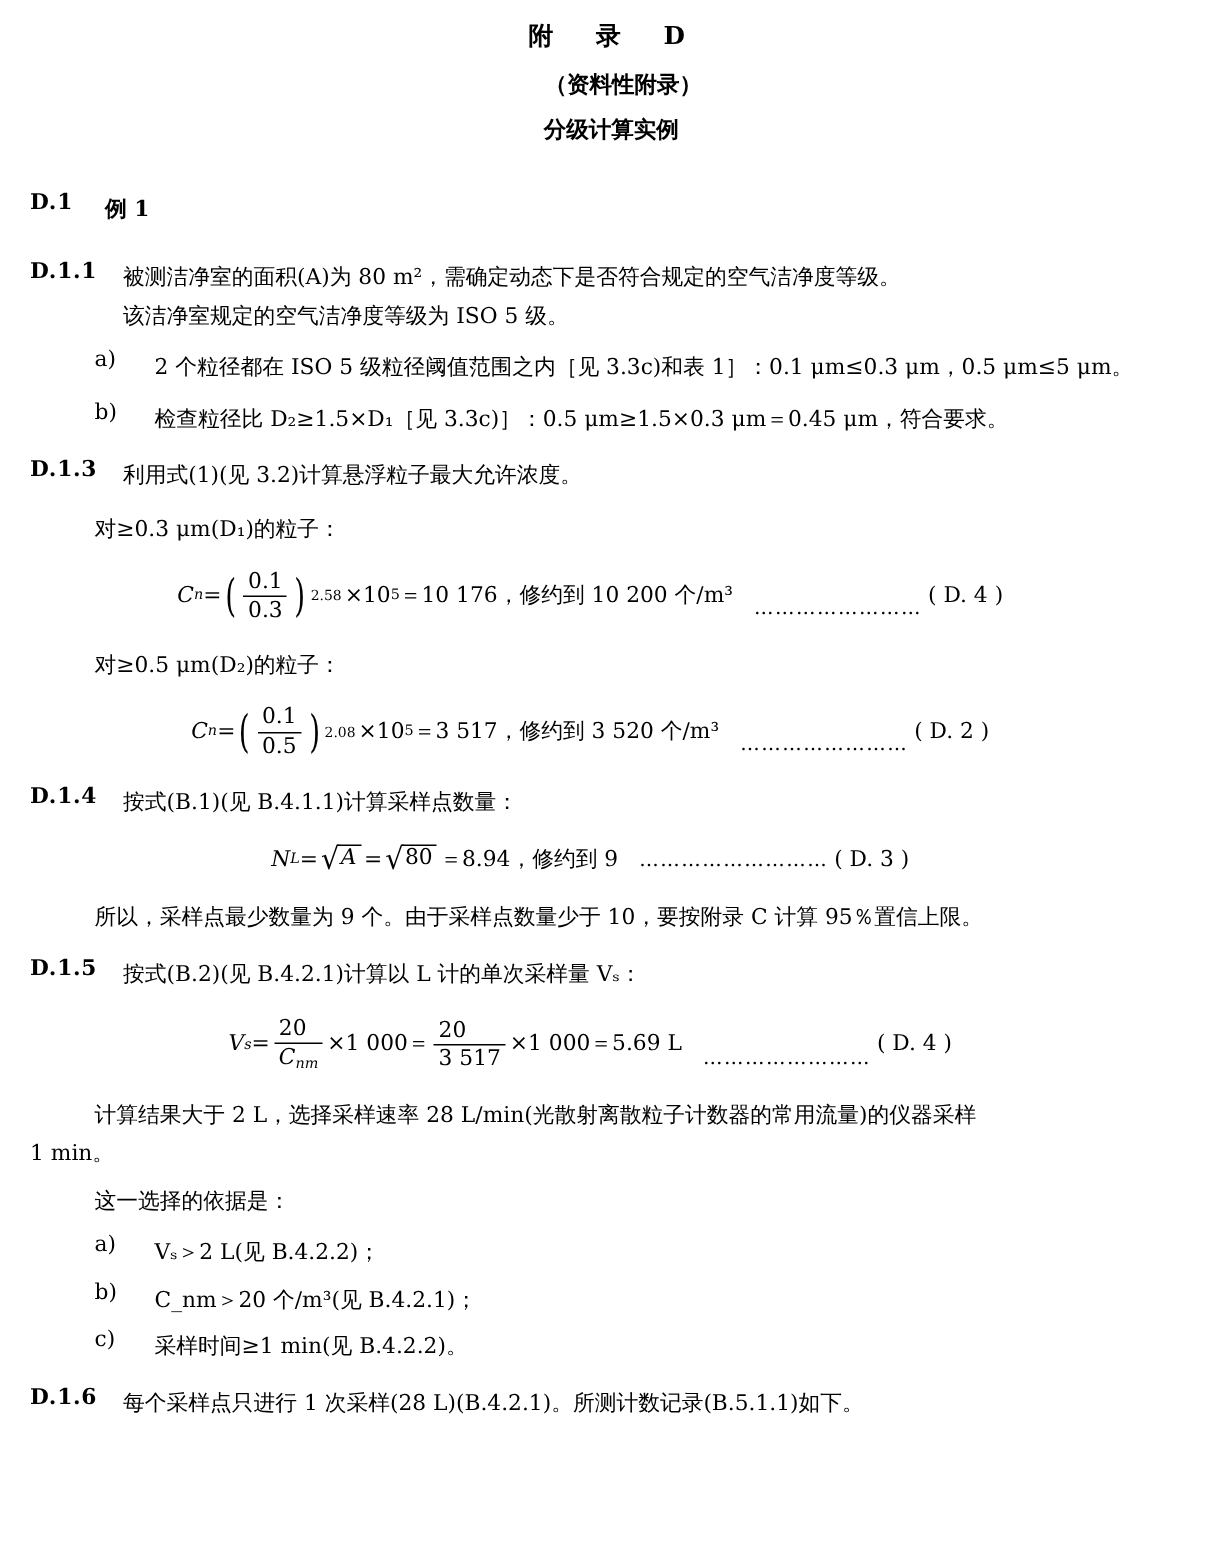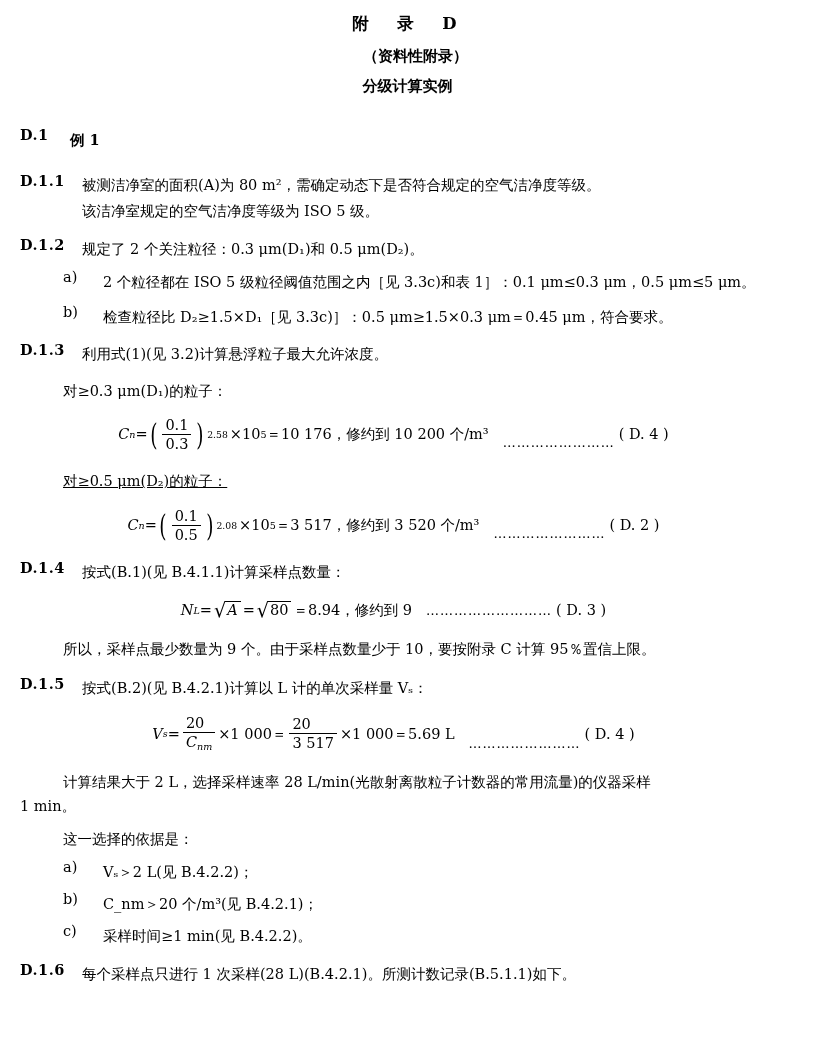--- a/index.html
+++ b/index.html
@@ -189,24 +189,20 @@
       <span class="clause-num w1">D.1</span>
       <span class="clause-txt" style="font-weight:bold;">例 1</span>
     </div>
 
     <div class="clause" style="margin-top:23px;">
       <span class="clause-num w2">D.1.1</span>
       <span class="clause-txt">被测洁净室的面积(A)为 80 m²，需确定动态下是否符合规定的空气洁净度等级。</span>
     </div>
     <div class="sub-line">该洁净室规定的空气洁净度等级为 ISO 5 级。</div>
 
-    <div class="clause" style="margin-top:14px;">
-      <span class="clause-num w2">D.1.2</span>
-      <span class="clause-txt">规定了 2 个关注粒径：0.3 μm(D₁)和 0.5 μm(D₂)。</span>
-    </div>
     <div class="item">
       <span class="item-mark">a)</span>
       <span class="item-txt">2 个粒径都在 ISO 5 级粒径阈值范围之内［见 3.3c)和表 1］：0.1 μm≤0.3 μm，0.5 μm≤5 μm。</span>
     </div>
     <div class="item">
       <span class="item-mark">b)</span>
       <span class="item-txt">检查粒径比 D₂≥1.5×D₁［见 3.3c)］：0.5 μm≥1.5×0.3 μm＝0.45 μm，符合要求。</span>
     </div>
 
     <div class="clause" style="margin-top:12px;">
@@ -229,21 +225,21 @@
         <span class="paren-big">)</span>
           <span class="expo">2.58</span>
         <span style="margin-left:2px;">×10</span>
           <span class="sub-up">5</span>
         <span>＝10 176，修约到 10 200 个/m³</span>
       </span>
       <span class="eq-dots">……………………</span>
       <span class="eq-tag">( D. 4 )</span>
     </div>
 
-    <div class="indent-line" style="margin-top:18px;text-decoration:underline;">对≥0.5 μm(D₂)的粒子：</div>
+    <div class="indent-line" style="margin-top:18px;">对≥0.5 μm(D₂)的粒子：</div>
 
     <div class="eq-row">
       <span class="eq-body">
         <span class="ital">C</span>
           <span class="sub">n</span>
         <span>=</span>
         <span class="paren-big">(</span>
         <span class="frac">
           <span class="num">0.1</span>
           <span class="den">0.5</span>

